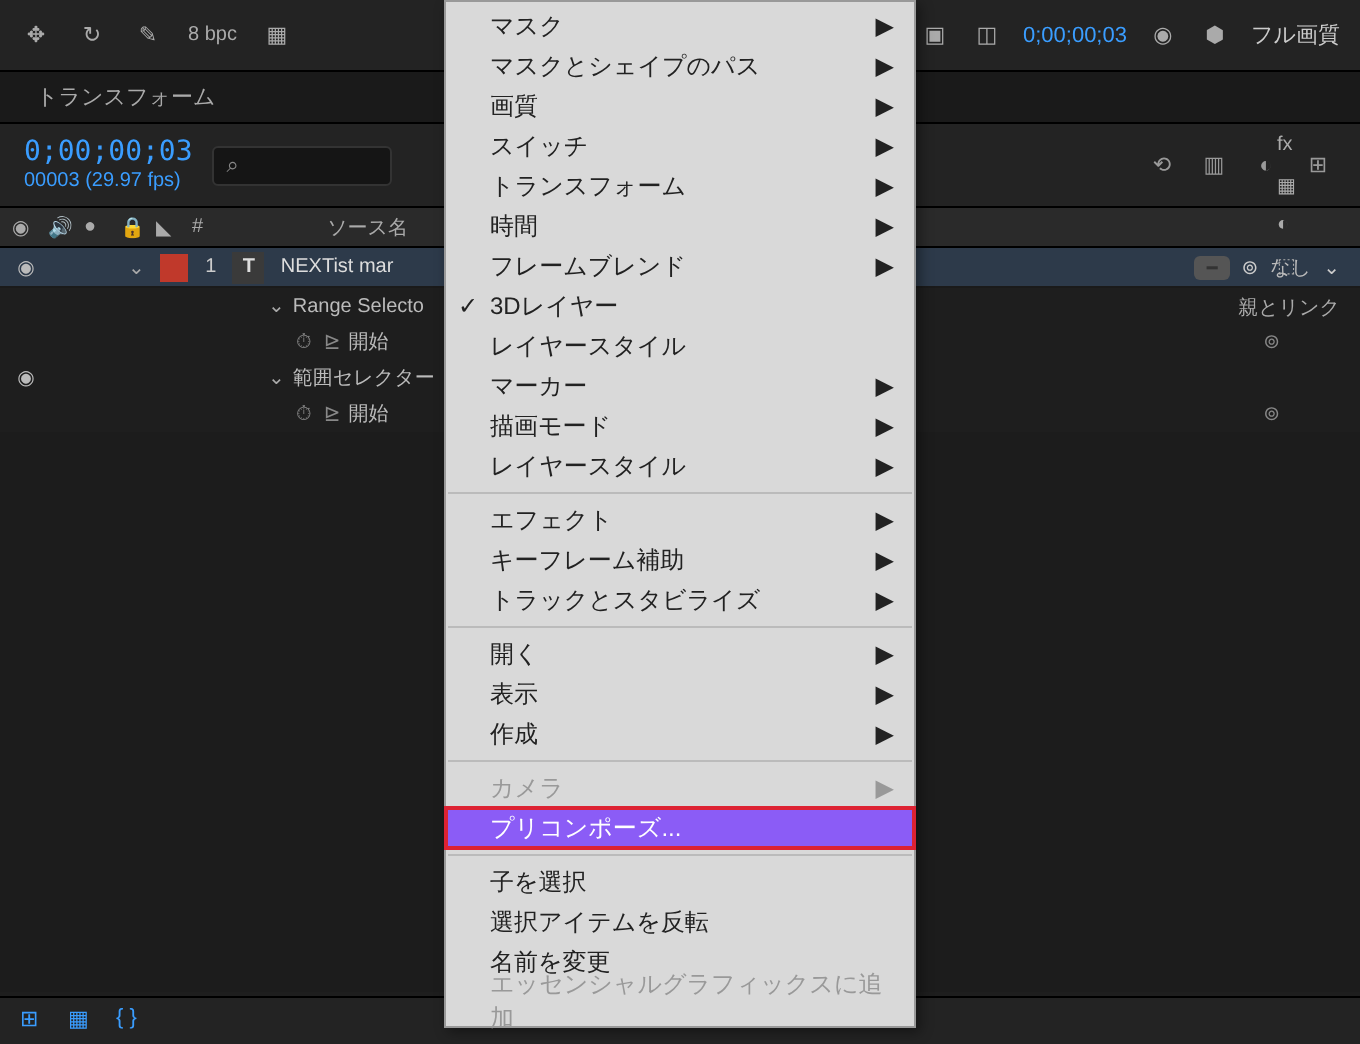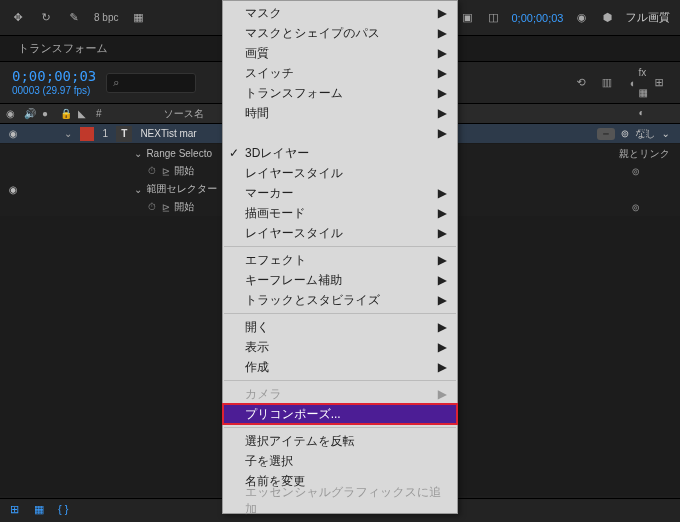--- a/index.html
+++ b/index.html
@@ -50,21 +50,21 @@
   .footer .fi { width: 16px; height: 16px; color: #3a9dff; }
 
   
   .ctxmenu { position: absolute; left: 222px; top: 0px; width: 236px; background: #d9d9d9; color: #222; border: 1px solid #999; box-shadow: 2px 2px 6px rgba(0,0,0,0.4); font-size: 12px; padding: 2px 0; }
   .mi { height: 20px; display: flex; align-items: center; padding: 0 10px 0 22px; position: relative; }
   .mi.disabled { color: #999; }
   .mi .arrow { margin-left: auto; color: #222; }
   .mi.disabled .arrow { color: #999; }
   .mi .check { position: absolute; left: 6px; }
   .sep { height: 1px; background: #bbb; margin: 3px 1px; }
-  .mi.hl { background: #4c1d95; color: #fff; outline: 2px solid #d23; outline-offset: -1px; }
+  .mi.hl { background: #8b5cf6; color: #fff; outline: 2px solid #d23; outline-offset: -1px; }
 </style>
 </head>
 <body>
 
 <div class="toolbar">
   <span class="icon">✥</span>
   <span class="icon">↻</span>
   <span class="icon">✎</span>
   <span class="bpc">8 bpc</span>
   <span class="icon">▦</span>
@@ -184,20 +184,21 @@
     </div>
   <div class="mi">
       <span>トランスフォーム</span>
       <span class="arrow">▶</span>
     </div>
   <div class="mi">
       <span>時間</span>
       <span class="arrow">▶</span>
     </div>
   <div class="mi">
+      <span>フレームブレンド</span>
       <span class="arrow">▶</span>
     </div>
   <div class="mi">
       <span class="check">✓</span>
       <span>3Dレイヤー</span>
     </div>
   <div class="mi">
       <span>レイヤースタイル</span>
     </div>
   <div class="mi">
@@ -241,24 +242,24 @@
   <div class="sep"></div>
   <div class="mi disabled">
       <span>カメラ</span>
       <span class="arrow">▶</span>
     </div>
   <div class="mi hl">
       <span>プリコンポーズ...</span>
     </div>
   <div class="sep"></div>
   <div class="mi">
+      <span>子を選択</span>
+    </div>
+  <div class="mi">
       <span>選択アイテムを反転</span>
-    </div>
-  <div class="mi">
-      <span>子を選択</span>
     </div>
   <div class="mi">
       <span>名前を変更</span>
     </div>
   <div class="mi disabled">
       <span>エッセンシャルグラフィックスに追加</span>
     </div>
 </div>
 
 </body></html>

